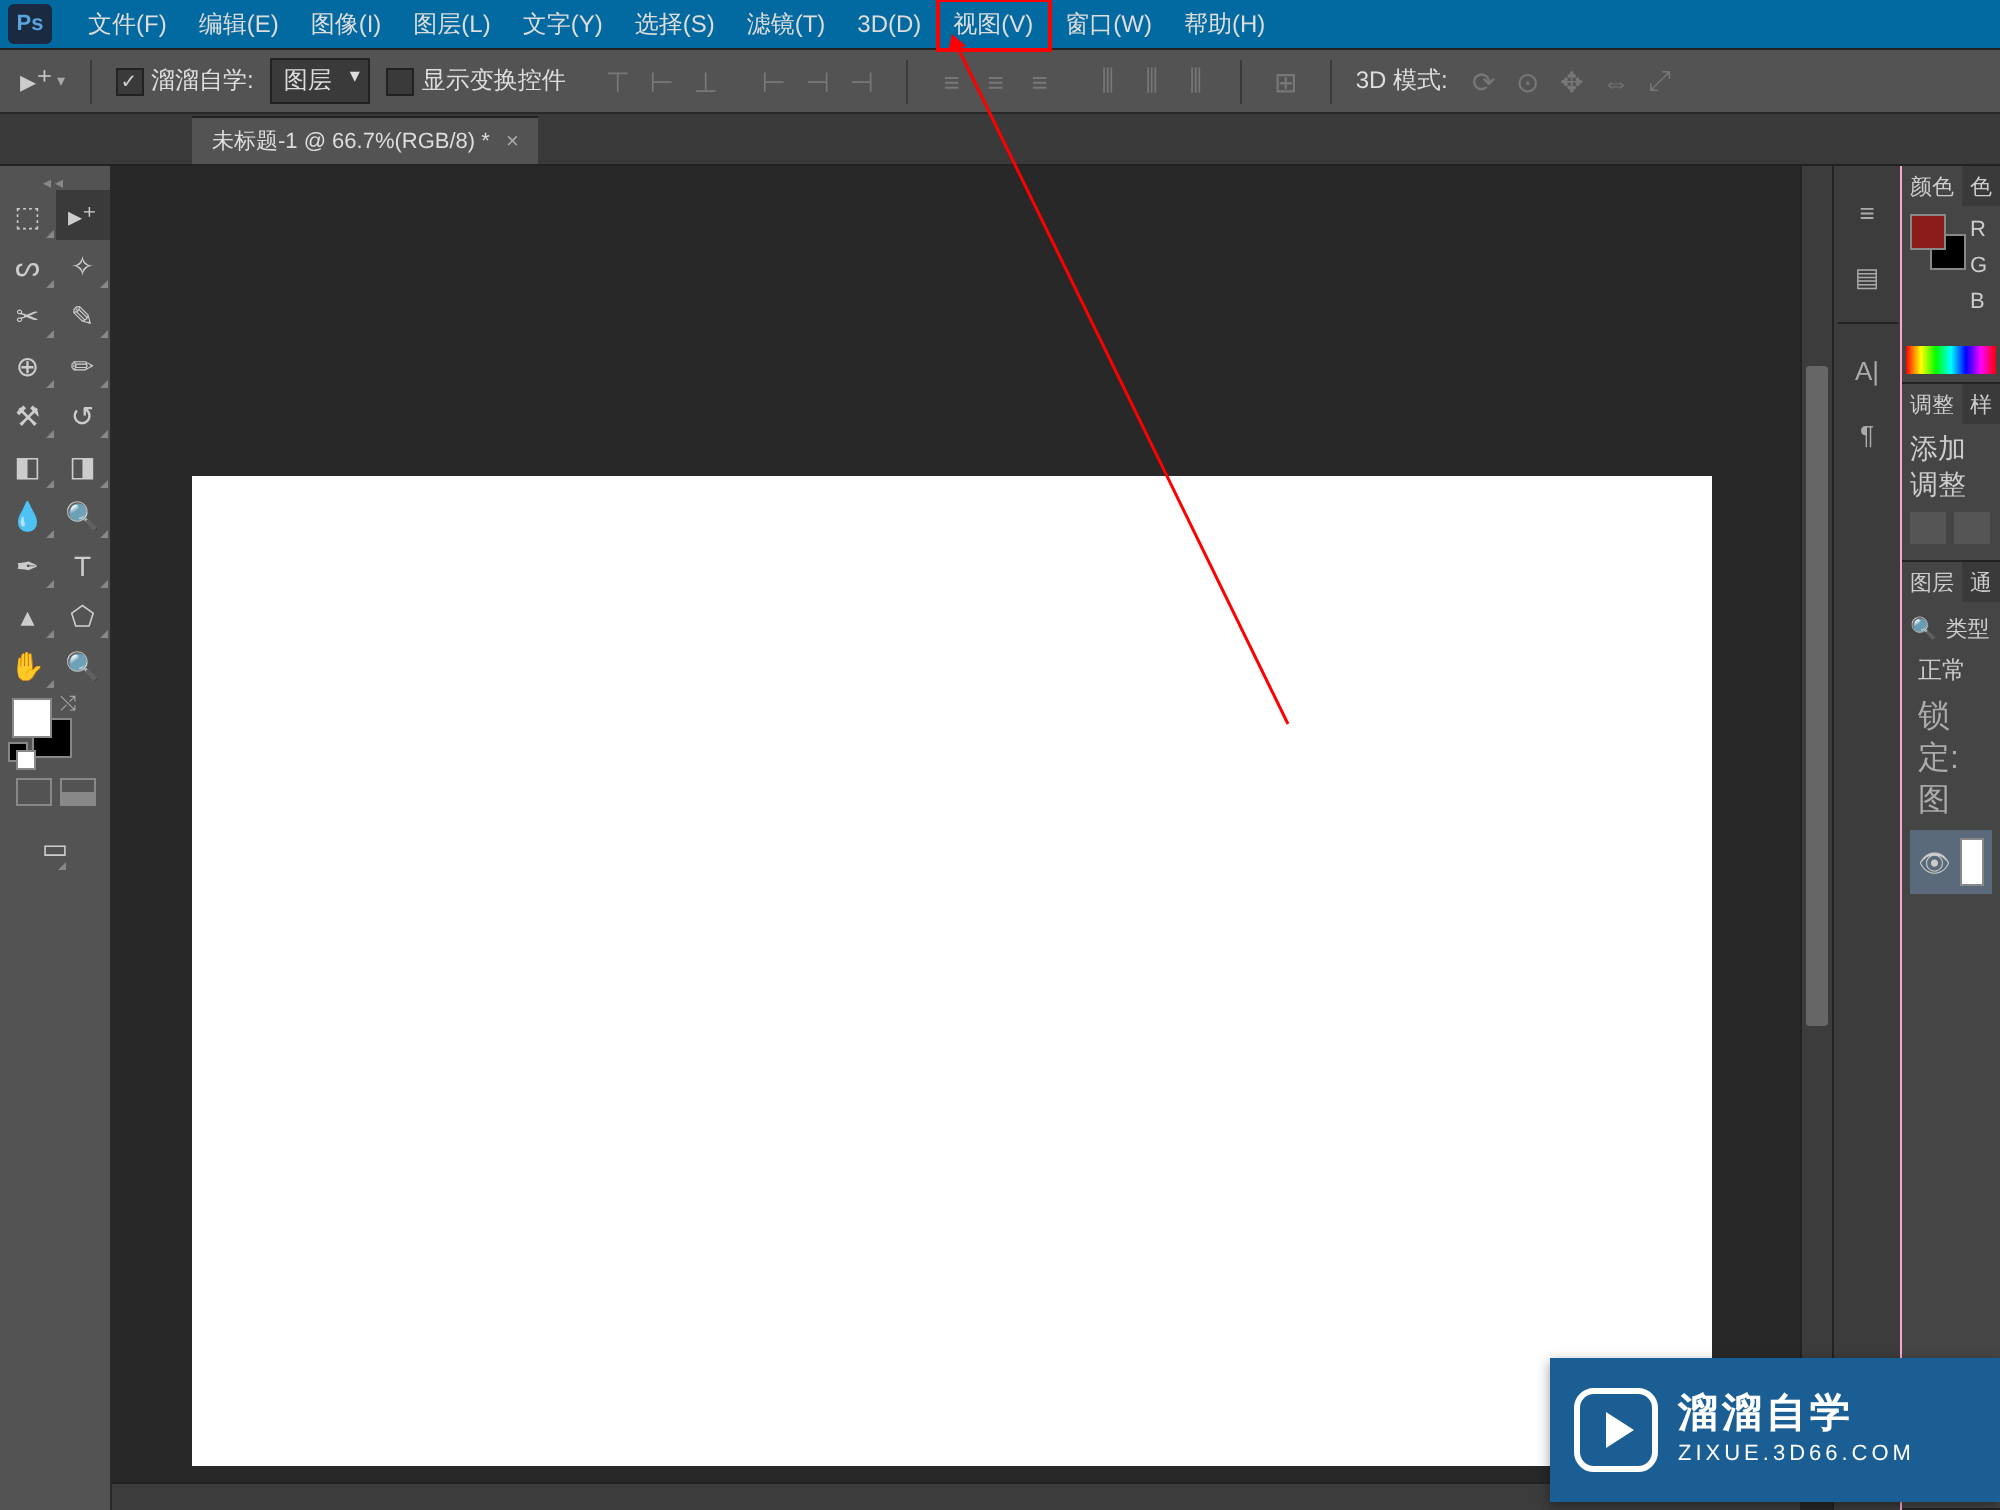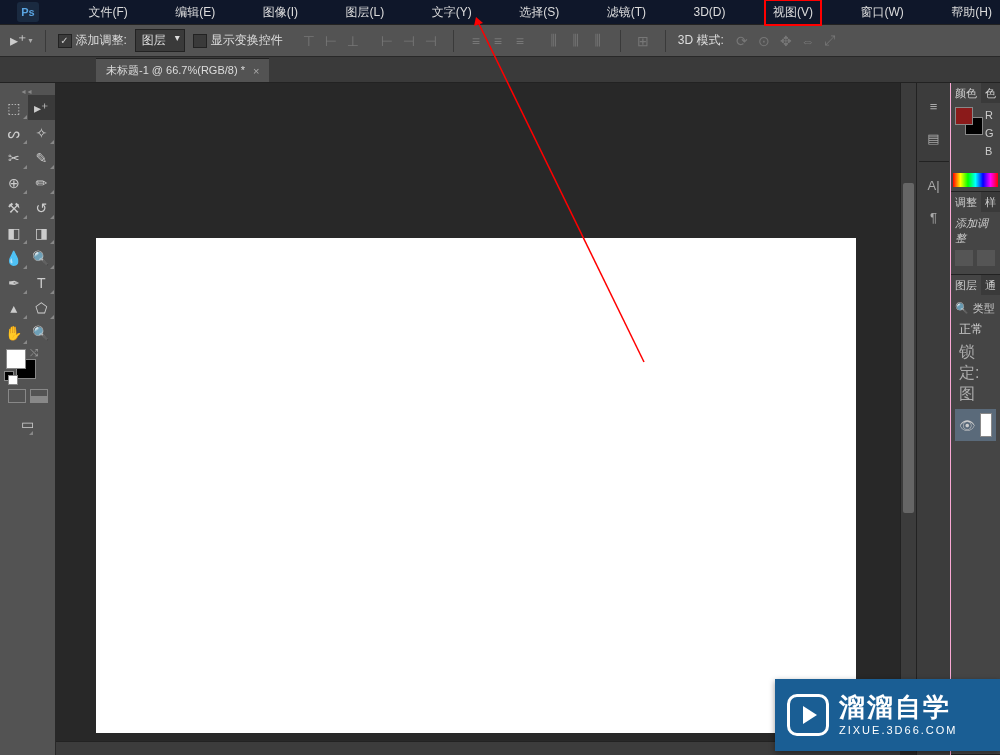--- a/index.html
+++ b/index.html
@@ -1,19 +1,19 @@
 <!DOCTYPE html>
 <html><head>
 <meta charset="utf-8">
 <style>
   * { margin: 0; padding: 0; box-sizing: border-box; font-family: "Microsoft YaHei", sans-serif; }
   body { width: 1000px; height: 755px; background: #535353; overflow: hidden; position: relative; }
   
   
-  .menubar { height: 25px; background: #0f172a; display: flex; align-items: center; padding-left: 17px; border-bottom: 1px solid #222; justify-content: space-between; }
+  .menubar { height: 25px; background: #0369a1; display: flex; align-items: center; padding-left: 4px; border-bottom: 1px solid #222; }
   .ps-logo { width: 22px; height: 20px; background: #1a2a40; border-radius: 3px; color: #5aa4e0; font-weight: bold; font-size: 11px; display: flex; align-items: center; justify-content: center; margin-right: 10px; }
   .menu-item { color: #ddd; font-size: 12px; padding: 4px 8px; cursor: pointer; }
   .menu-item.highlighted { outline: 2px solid #ff0000; outline-offset: -1px; }
   
   
   .options-bar { height: 32px; background: #535353; border-bottom: 1px solid #282828; display: flex; align-items: center; padding: 0 10px; gap: 8px; }
   .tool-indicator { display: flex; align-items: center; gap: 2px; }
   .arrow-icon { color: #ccc; }
   .checkbox-wrap { display: flex; align-items: center; gap: 4px; }
   .checkbox { width: 14px; height: 14px; background: #3a3a3a; border: 1px solid #222; display: flex; align-items: center; justify-content: center; }
@@ -69,40 +69,40 @@
   .panel-sec { border-bottom: 1px solid #222; }
   .panel-tabs { display: flex; height: 20px; background: #3a3a3a; }
   .panel-tab { padding: 3px 4px; font-size: 11px; color: #ccc; }
   .panel-tab.active { background: #454545; }
   .color-body { height: 70px; padding: 4px; display: flex; gap: 4px; }
   .mini-swatches { position: relative; width: 26px; }
   .mini-fg { width: 18px; height: 18px; background: #8b1a1a; border: 1px solid #888; position: absolute; top: 0; left: 0; z-index: 2; }
   .mini-bg { width: 18px; height: 18px; background: #000; border: 1px solid #888; position: absolute; top: 10px; left: 10px; }
   .rgb-labels { display: flex; flex-direction: column; gap: 6px; font-size: 11px; padding-top: 2px; }
   .color-ramp { height: 14px; background: linear-gradient(to right, red, yellow, lime, cyan, blue, magenta, red); margin: 0 2px 4px; }
-  .adjust-body { padding: 4px; font-size: 11px; font-style: italic; }
+  .adjust-body { padding: 4px; font-size: 14px; }
   .adjust-icons { display: flex; gap: 4px; padding: 4px 0; flex-wrap: wrap; }
   .adj-icon { width: 18px; height: 16px; background: #555; }
   .layers-body { padding: 2px 4px; }
   .layers-row { display: flex; align-items: center; gap: 4px; height: 22px; font-size: 11px; }
   .blend-row { font-size: 12px; padding: 2px 4px; }
   .lock-row { font-size: 16px; padding: 2px 4px; color: #aaa; }
   .layer-item { display: flex; align-items: center; height: 32px; background: #5a6a7a; margin-top: 2px; padding: 2px 4px; gap: 4px; }
   .eye-icon { color: #ccc; font-size: 13px; }
   .layer-thumb { width: 28px; height: 24px; background: #fff; border: 1px solid #888; }
   
   
   .anno-line { position: absolute; pointer-events: none; z-index: 100; }
   
   
   .watermark { position: absolute; right: 0; bottom: 4px; width: 225px; height: 72px; background: #1a5e94; display: flex; align-items: center; padding: 0 12px; gap: 10px; z-index: 200; box-shadow: 0 2px 6px rgba(0,0,0,0.4); }
   .wm-icon { width: 42px; height: 42px; border: 3px solid #fff; border-radius: 10px; display: flex; align-items: center; justify-content: center; }
   .wm-play { width: 0; height: 0; border-left: 14px solid #fff; border-top: 9px solid transparent; border-bottom: 9px solid transparent; margin-left: 4px; }
   .wm-text { display: flex; flex-direction: column; color: #fff; }
-  .wm-main { font-size: 26px; font-weight: bold; letter-spacing: 2px; line-height: 1; }
+  .wm-main { font-size: 20px; font-weight: bold; letter-spacing: 2px; line-height: 1; }
   .wm-sub { font-size: 11px; letter-spacing: 2px; margin-top: 4px; }
 </style>
 </head>
 <body>
 
 <div class="menubar">
   <div class="ps-logo">Ps</div>
   <div class="menu-item">文件(F)</div>
   <div class="menu-item">编辑(E)</div>
   <div class="menu-item">图像(I)</div>
@@ -117,21 +117,21 @@
 </div>
 
 <div class="options-bar">
   <div class="tool-indicator">
     <span class="arrow-icon">▸⁺</span>
     <span style="font-size:8px;color:#aaa">▾</span>
   </div>
   <div class="divider-v"></div>
   <div class="checkbox-wrap">
     <div class="checkbox checked"></div>
-    <span class="opt-label">添加调整:</span>
+    <span class="opt-label">溜溜自学:</span>
   </div>
   <div class="dropdown">图层</div>
   <div class="checkbox-wrap">
     <div class="checkbox"></div>
     <span class="opt-label">显示变换控件</span>
   </div>
   <div class="align-icons" style="margin-left:8px">
     <div class="align-icon">⊤</div>
     <div class="align-icon">⊢</div>
     <div class="align-icon">⊥</div>

